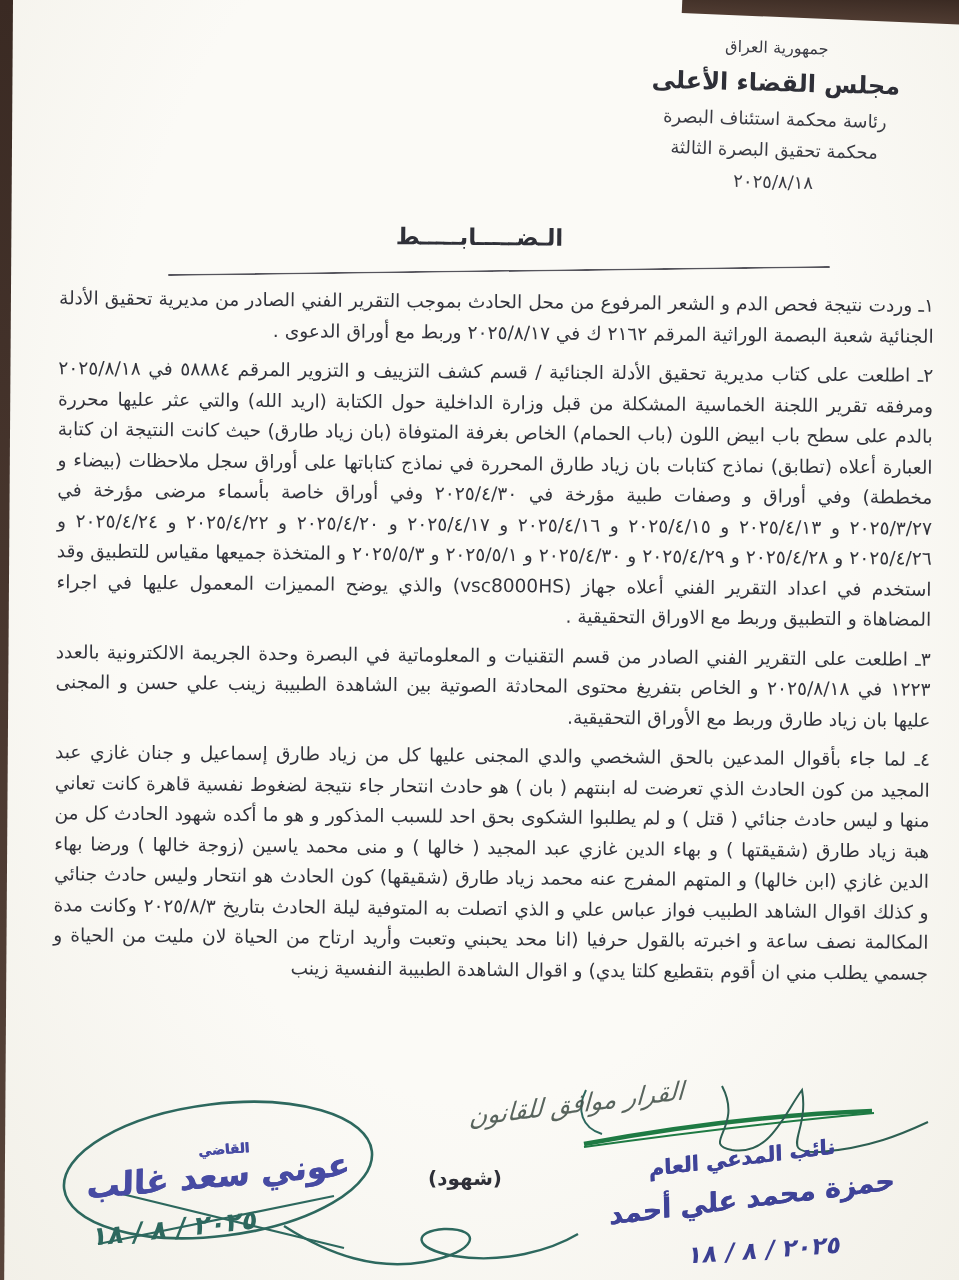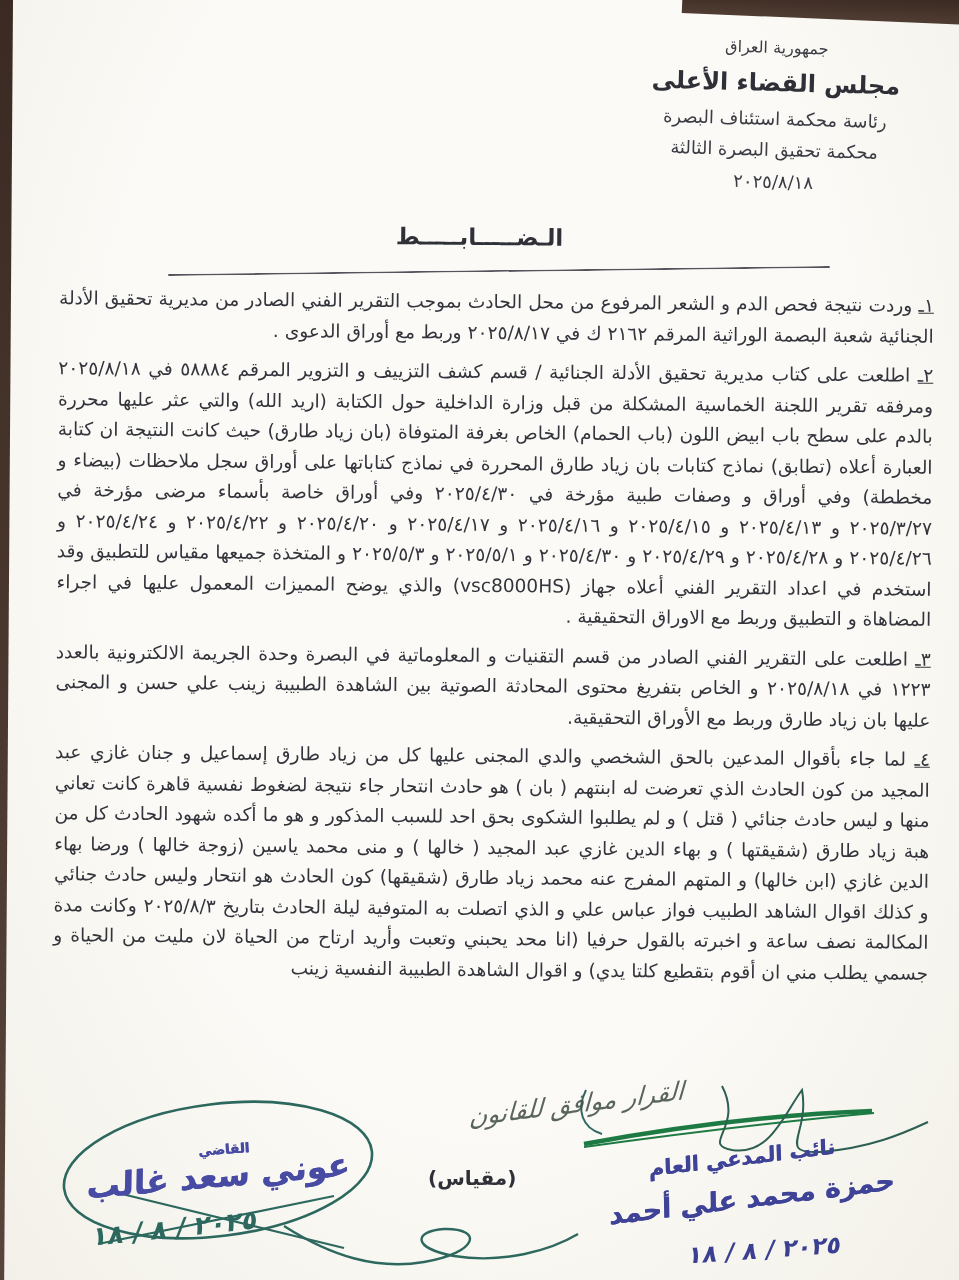--- a/index.html
+++ b/index.html
@@ -24,21 +24,21 @@
   
   .doc-title{position:absolute;top:224px;left:0;width:100%;text-align:center;
              font-size:23px;font-weight:700;color:#2f3038;transform:rotate(.5deg);}
   .title-rule{position:absolute;top:270px;left:168px;width:662px;height:0;
               border-top:2px solid #55545c;transform:rotate(-.7deg);border-radius:2px;}
   
   .body{position:absolute;top:287px;right:28px;left:56px;
         font-size:18.6px;line-height:30.5px;text-align:justify;
         transform:rotate(.5deg);color:#33343c;}
   .body p{margin:0 0 9px 0;}
-  .pnum{letter-spacing:1px;text-decoration:underline;}
+  .pnum{letter-spacing:1px;}
   
   .hw-note{position:absolute;left:393px;top:1094px;width:292px;
            font-size:25px;color:#47544d;transform:rotate(-7deg) skewX(-10deg);
            font-style:italic;letter-spacing:2px;opacity:.9;white-space:nowrap;}
   .continuation{position:absolute;left:428px;top:1166px;font-size:20px;
                 font-weight:600;color:#2f3038;}
   .sigsvg{position:absolute;pointer-events:none;}
   .sig-left{left:26px;top:1068px;}
   .sig-right{left:572px;top:1082px;}
   .stampish{position:absolute;color:#474ba3;font-weight:700;white-space:nowrap;
@@ -95,18 +95,18 @@
       <path d="M12 62 C110 44 215 32 300 29" stroke="#1e7a43" stroke-width="4.5"></path>
       <path d="M12 65 C120 50 225 38 302 31" stroke="#1e7a43" stroke-width="2"></path>
       <path d="M150 4 C172 46 128 62 160 68 C198 74 212 32 230 8 C238 52 204 72 248 70 C298 66 330 52 356 40" stroke="#2d5f52" stroke-width="2"></path>
       <path d="M14 8 C4 28 10 46 30 52" stroke="#2d685e" stroke-width="2"></path>
     </svg>
     <div class="stampish pros-title">نائب المدعي العام</div>
     <div class="stampish pros-name">حمزة محمد علي أحمد</div>
     <div class="pros-date" dir="ltr">٢٠٢٥ / ٨ / ١٨</div>
 
     <div class="hw-note">القرار موافق للقانون</div>
-    <div class="continuation">(مقياس)</div>
+    <div class="continuation">(شهود)</div>
   </div>
 
   <div class="wood-top"></div>
   <div class="wood-left"></div>
 </div>
 
 </body></html>

